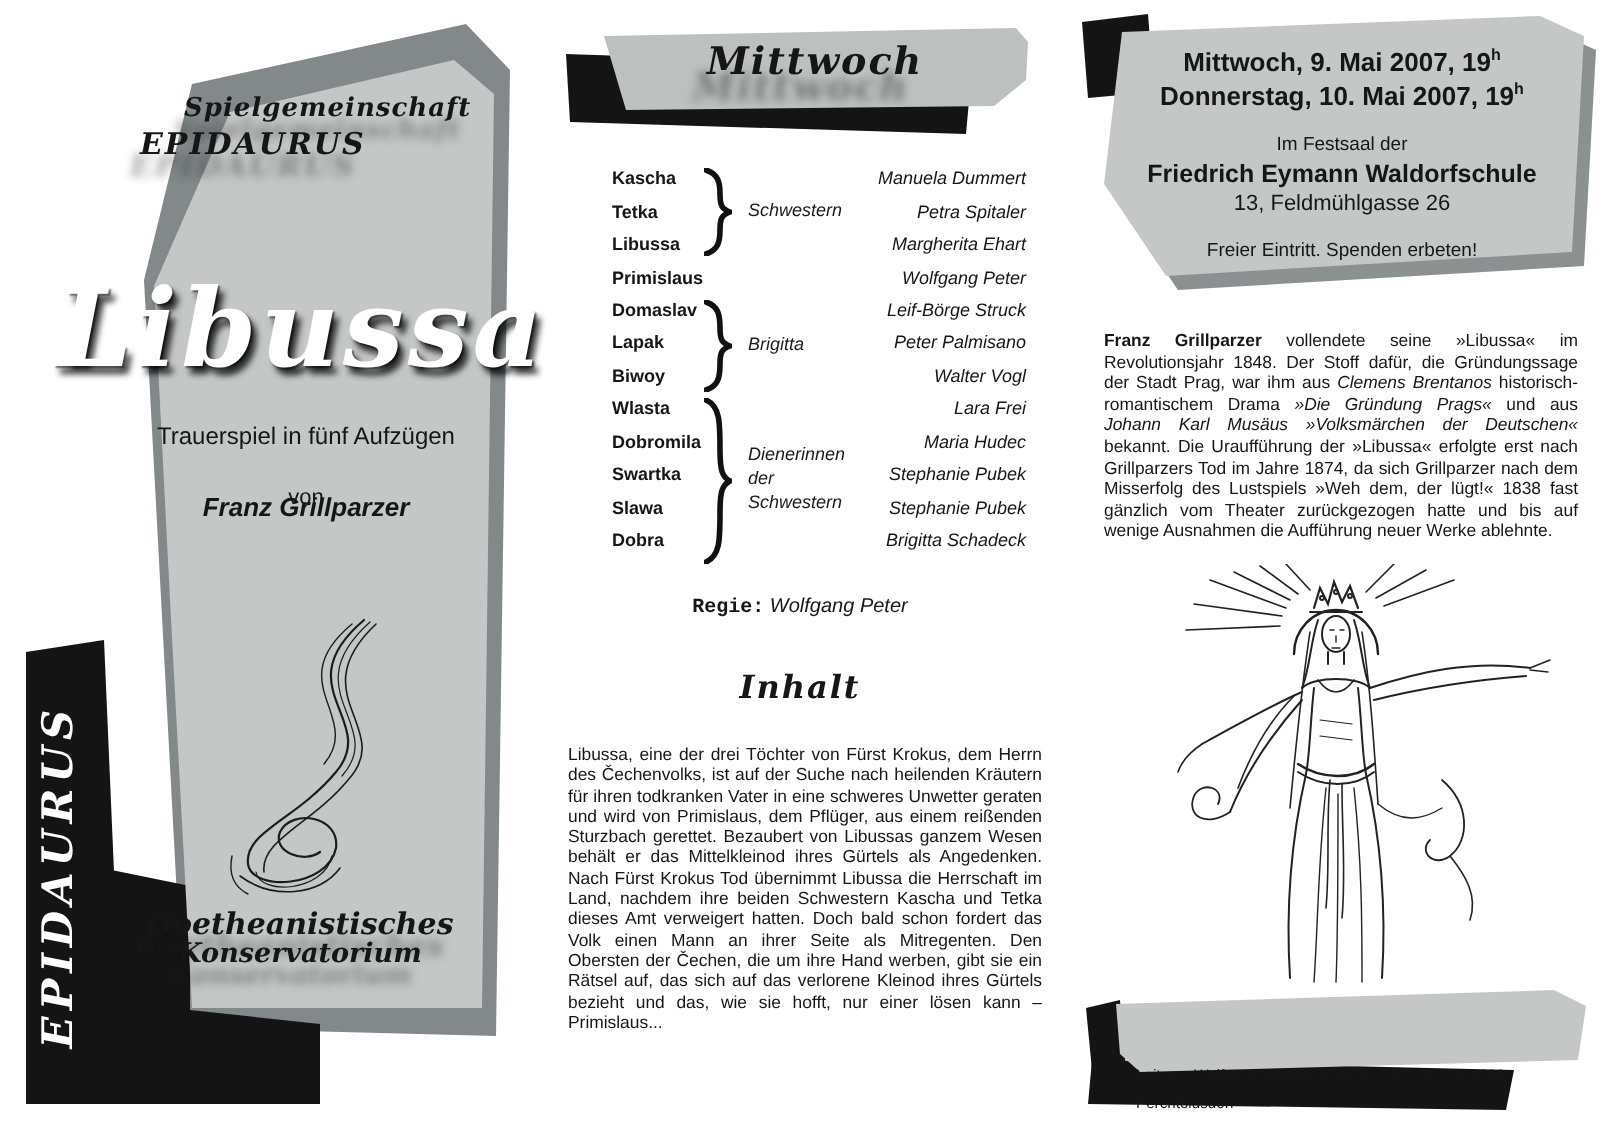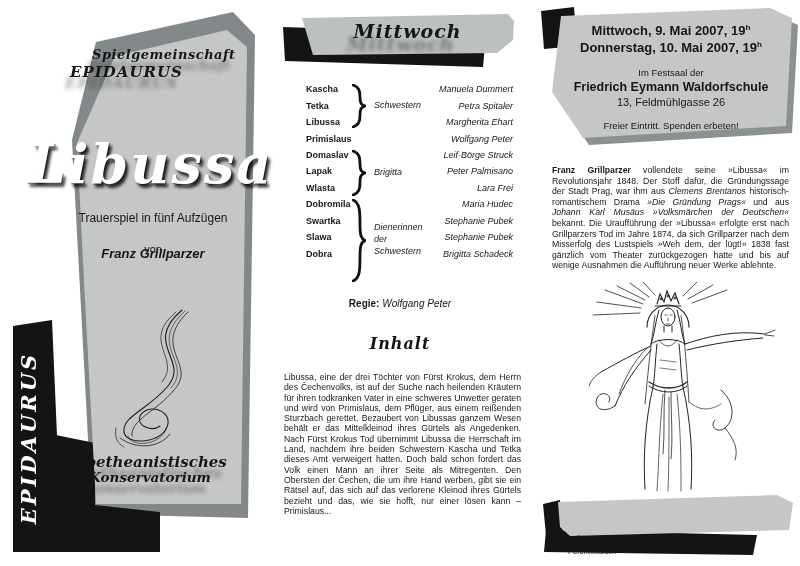--- a/index.html
+++ b/index.html
@@ -27,21 +27,21 @@
 
   
   .personen-h{left:330px;top:20px;width:155px;font-size:19px;letter-spacing:1px;
               text-shadow:-7px 13px 4px rgba(20,20,20,0.42);}
   .cast{left:285px;top:81px;width:228px;}
   .cast-row{display:flex;justify-content:space-between;align-items:center;height:16.45px;margin-left:21px;}
   .role{font-weight:bold;font-size:9px;}
   .actor{font-style:italic;font-size:9px;}
   .grp-label{font-style:italic;font-size:9px;color:#1a1a1a;}
   .regie{left:285px;top:298px;width:230px;font-size:10px;}
-  .regie .lbl{font-weight:bold;}
+  .regie .lbl{font-weight:bold;font-family:Liberation Mono, monospace;}
   .regie .nm{font-style:italic;}
   .inhalt-h{left:330px;top:334px;width:140px;font-size:16px;letter-spacing:1px;}
   .synopsis{left:284px;top:372px;width:237px;font-size:8.7px;line-height:10.3px;}
 
   
   .ev{left:557px;top:0;width:228px;}
   .ev div{position:absolute;width:228px;text-align:center;}
   .date{font-weight:bold;font-size:13px;}
   .d1{top:23px;} .d2{top:40px;}
   .intro{top:67px;font-size:9.5px;}
@@ -122,20 +122,24 @@
       </div>
     <div class="cast-row">
         <span class="role">Domaslav</span>
         <span class="actor">Leif-Börge Struck</span>
       </div>
     <div class="cast-row">
         <span class="role">Lapak</span>
         <span class="actor">Peter Palmisano</span>
       </div>
     <div class="cast-row">
+        <span class="role">Biwoy</span>
+        <span class="actor">Walter Vogl</span>
+      </div>
+    <div class="cast-row">
         <span class="role">Wlasta</span>
         <span class="actor">Lara Frei</span>
       </div>
     <div class="cast-row">
         <span class="role">Dobromila</span>
         <span class="actor">Maria Hudec</span>
       </div>
     <div class="cast-row">
         <span class="role">Swartka</span>
         <span class="actor">Stephanie Pubek</span>

